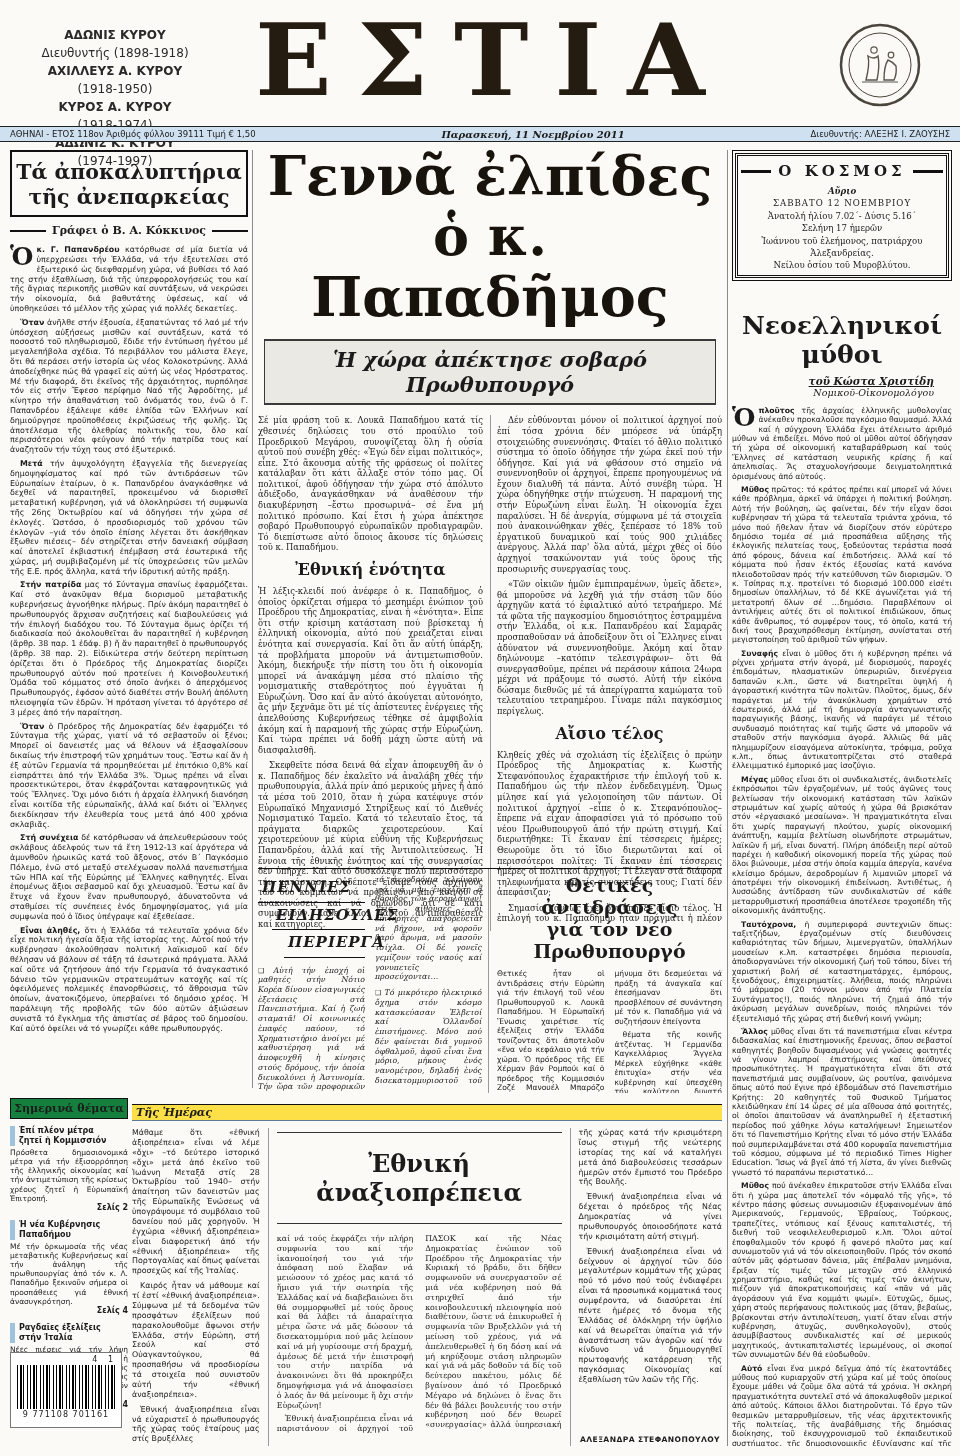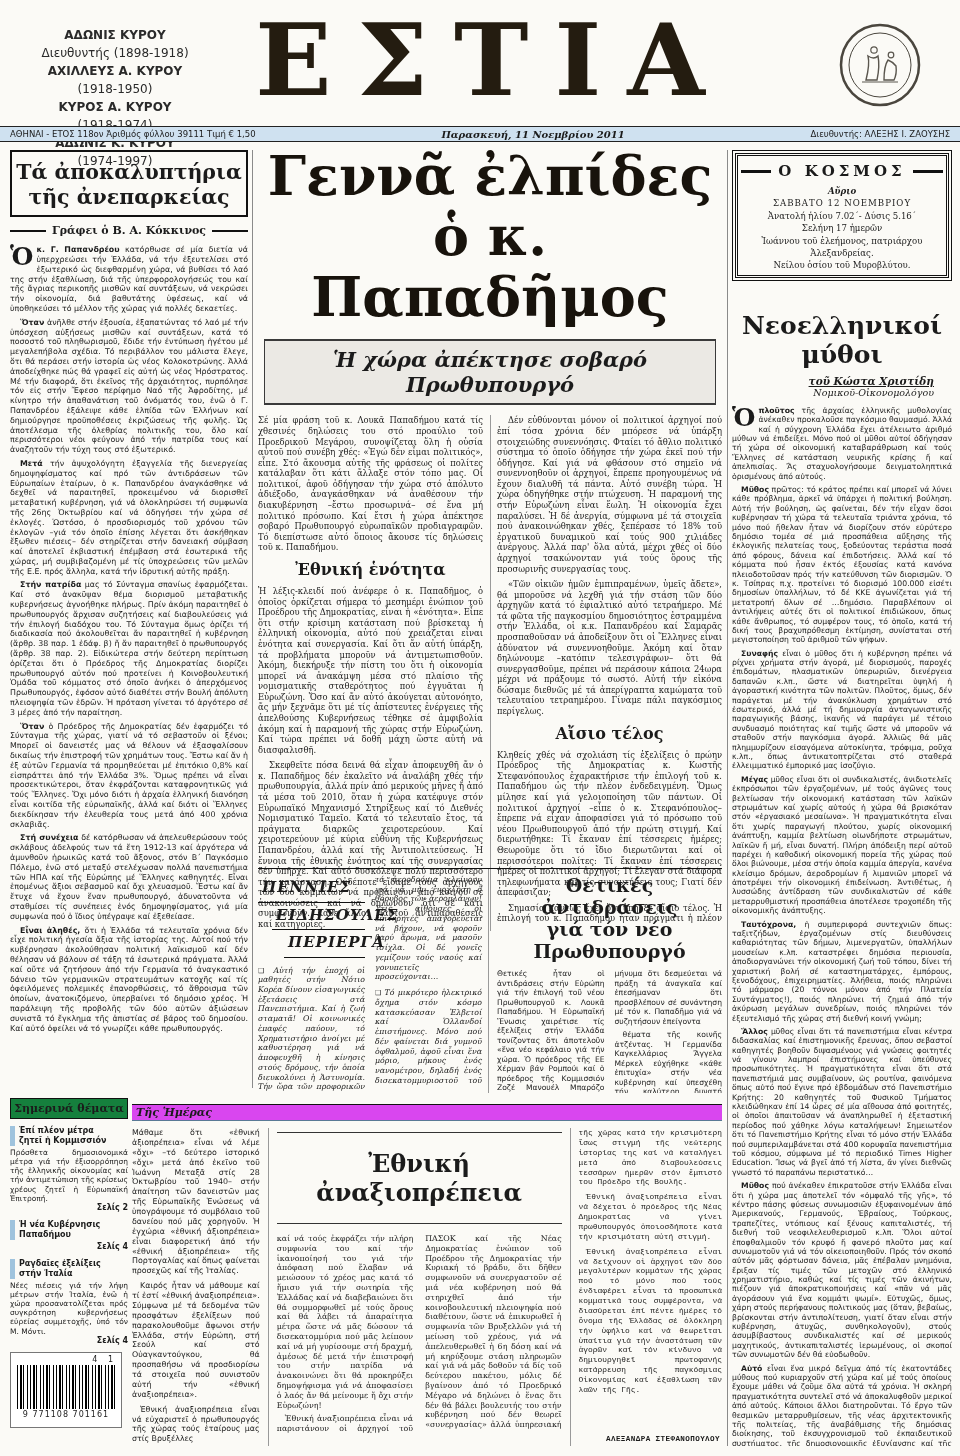--- a/index.html
+++ b/index.html
@@ -99,36 +99,36 @@
 
   
   #barcode{position:absolute;left:10px;top:1352px;width:112px;height:76px;border:1px solid #777;
            padding:2px 4px;box-sizing:border-box;background:#fff;}
   #barcode-top{text-align:right;font-size:8px;letter-spacing:4px;}
   #barcode-bars{height:44px;margin:1px 2px;
     background:repeating-linear-gradient(90deg,#000 0 1px,#fff 1px 3px,#000 3px 5px,#fff 5px 6px,#000 6px 7px,#fff 7px 10px,#000 10px 11px,#fff 11px 13px);}
   #barcode-digits{text-align:center;font-size:8px;letter-spacing:1px;}
 
   
-  #daybar{position:absolute;left:132px;top:1104px;width:590px;height:17px;background:#d946ef;
+  #daybar{position:absolute;left:132px;top:1104px;width:590px;height:17px;background:#fde047;
           border-top:1.5px solid #111;border-bottom:1px solid #5a7a95;box-sizing:border-box;
           font-family:"DejaVu Serif",serif;font-style:italic;font-weight:bold;font-size:11px;
           padding:1px 0 0 4px;}
   #dayband{position:absolute;left:132px;top:1128px;width:590px;height:318px;display:flex;overflow:hidden;}
   .daycol{font-size:7.9px;line-height:1.25;text-align:justify;}
   .daycol p{margin:0 0 5px;text-indent:8px;}
   .daycol p.first{text-indent:0;}
   #day-c1{width:130px;padding-right:8px;border-right:1px solid #999;}
   #day-mid{width:306px;padding:0 8px;box-sizing:border-box;}
   #day-headbox{border-top:1px solid #333;border-bottom:1px solid #333;margin:4px 0 10px;padding:16px 0;
                text-align:center;font-family:"DejaVu Serif",serif;font-weight:bold;font-size:24px;}
   #day-mid-cols{column-count:2;column-gap:12px;font-family:"DejaVu Serif",serif;font-size:7.9px;line-height:1.24;text-align:justify;height:204px;overflow:hidden;}
   #day-mid-cols p{margin:0 0 4px;text-indent:8px;}
   #day-mid-cols p.first{text-indent:0;}
-  #day-c4{width:146px;padding-left:8px;border-left:1px solid #999;display:flex;flex-direction:column;font-family:Liberation Mono, monospace;}
+  #day-c4{width:146px;padding-left:8px;border-left:1px solid #999;display:flex;flex-direction:column;}
   #day-sig{margin-top:auto;text-align:right;font-size:7.6px;font-weight:bold;letter-spacing:.4px;padding:4px 2px 2px 0;}
 </style>
 </head>
 <body>
 
 <div id="page">
 
   <div id="masthead">
     <div id="credits">
       <div class="cr-name">ΑΔΩΝΙΣ ΚΥΡΟΥ</div>
@@ -266,20 +266,21 @@
       </div>
       <div class="topic-body">Πρόσθετα δημοσιονομικά μέτρα γιά τήν ἐξισορρόπηση τῆς ἑλληνικῆς οἰκονομίας καί τήν ἀντιμετώπιση τῆς κρίσεως χρέους ζητεῖ ἡ Εὐρωπαϊκή Ἐπιτροπή.</div>
       <div class="topic-page">Σελίς 2</div>
     </div>
 
     <div class="topic">
       <div class="topic-title">
         <span>Ἡ νέα Κυβέρνησις</span>
         <span>Παπαδήμου</span>
       </div>
+      <div class="topic-body">Μέ τήν ὁρκωμοσία τῆς νέας μεταβατικῆς Κυβερνήσεως καί τήν ἀνάληψη τῆς πρωθυπουργίας ἀπό τόν κ. Λ. Παπαδῆμο ξεκινοῦν σήμερα οἱ προσπάθειες γιά ἐθνική ἀνασυγκρότηση.</div>
       <div class="topic-page">Σελίς 4</div>
     </div>
 
     <div class="topic">
       <div class="topic-title">
         <span>Ραγδαῖες ἐξελίξεις</span>
         <span>στήν Ἰταλία</span>
       </div>
       <div class="topic-body">Νέες πιέσεις γιά τήν λήψη μέτρων στήν Ἰταλία, ἐνῶ ἡ χώρα προσανατολίζεται πρός συγκρότηση κυβερνήσεως εὐρείας συμμετοχῆς, ὑπό τόν Μ. Μόντι.</div>
       <div class="topic-page">Σελίς 4</div>

